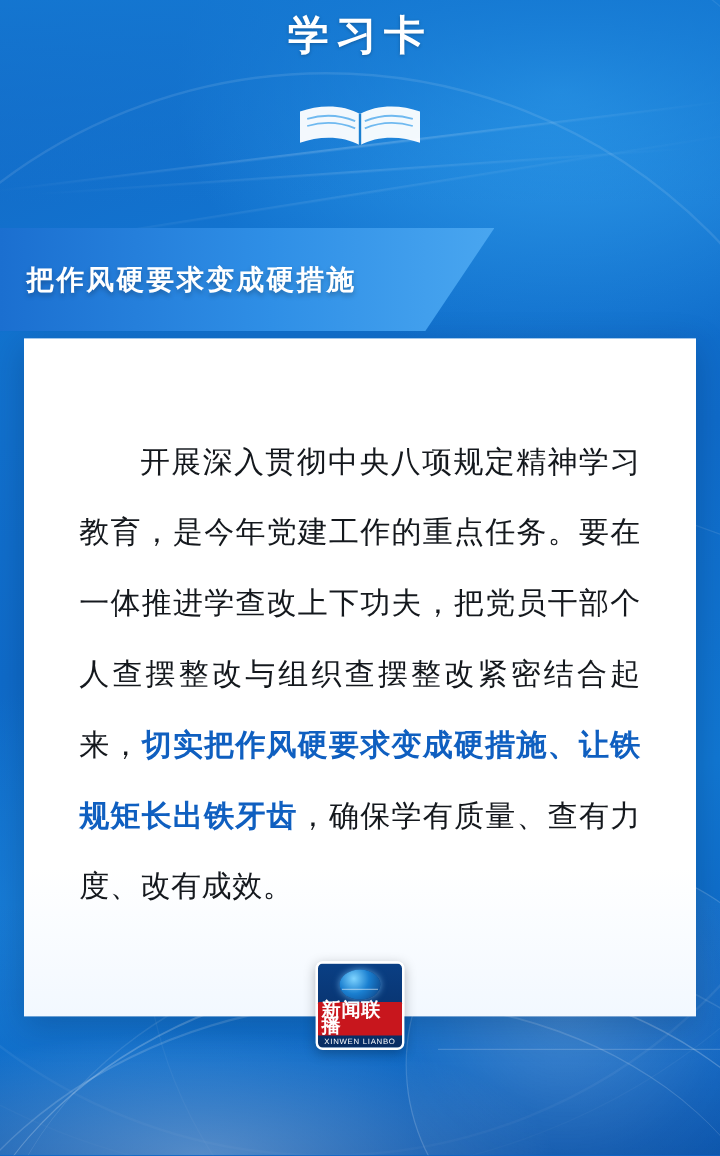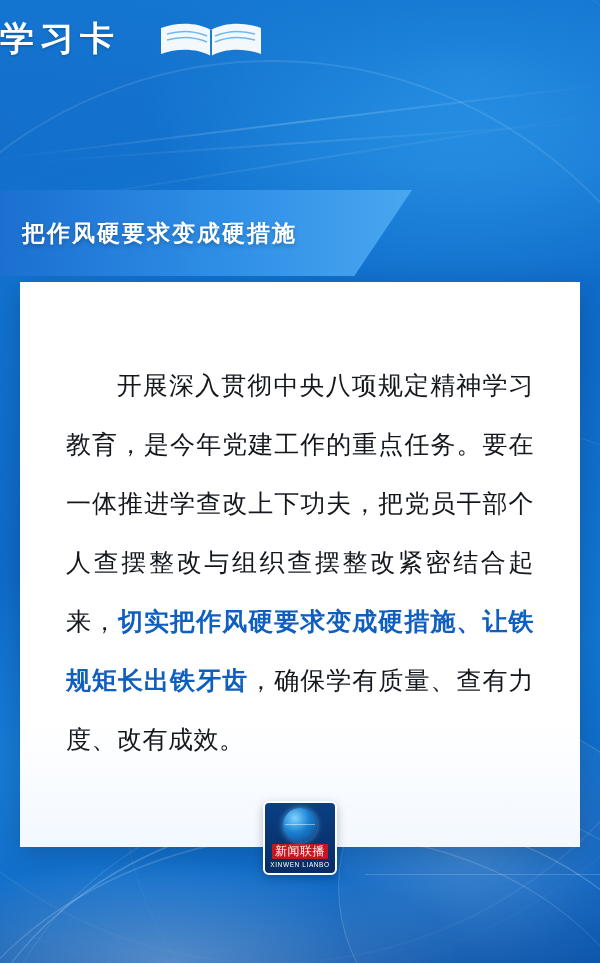--- a/index.html
+++ b/index.html
@@ -88,21 +88,21 @@
     left: 8%; top: 46%;
     width: 84%; height: 0;
     border-top: 1px solid rgba(255,255,255,0.18);
   }
 
   
   .header {
     position: absolute;
     left: 0; top: 14px; width: 600px;
     display: flex;
-    flex-direction: row;
+    flex-direction: column;
     align-items: center;
     z-index: 5;
     gap: 31px;
   }
   .logo-text {
     color: #ffffff;
     font-size: 34px;
     font-weight: bold;
     letter-spacing: 6px;
     line-height: 1;
@@ -211,22 +211,22 @@
   }
   .badge .globe::after {
     content: "";
     position: absolute;
     left: 2px; top: 16px; width: 30px; height: 0;
     border-top: 1px solid rgba(255,255,255,0.45);
   }
   .badge .cn {
     margin-top: 2px;
     color: #ffffff;
-    font-size: 12px;
-    font-weight: normal;
+    font-size: 16px;
+    font-weight: bold;
     letter-spacing: 0.5px;
     background: #c8161d;
     padding: 1px 3px;
     border-radius: 1px;
     line-height: 13px;
   }
   .badge .en {
     color: #ffffff;
     font-size: 6.5px;
     letter-spacing: 0.6px;

